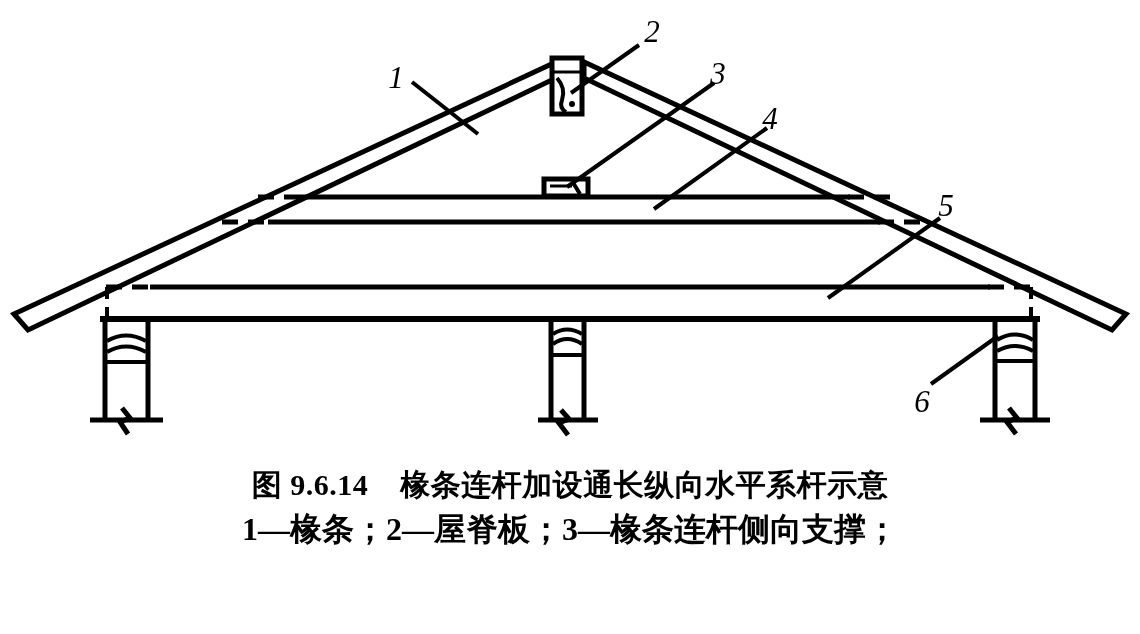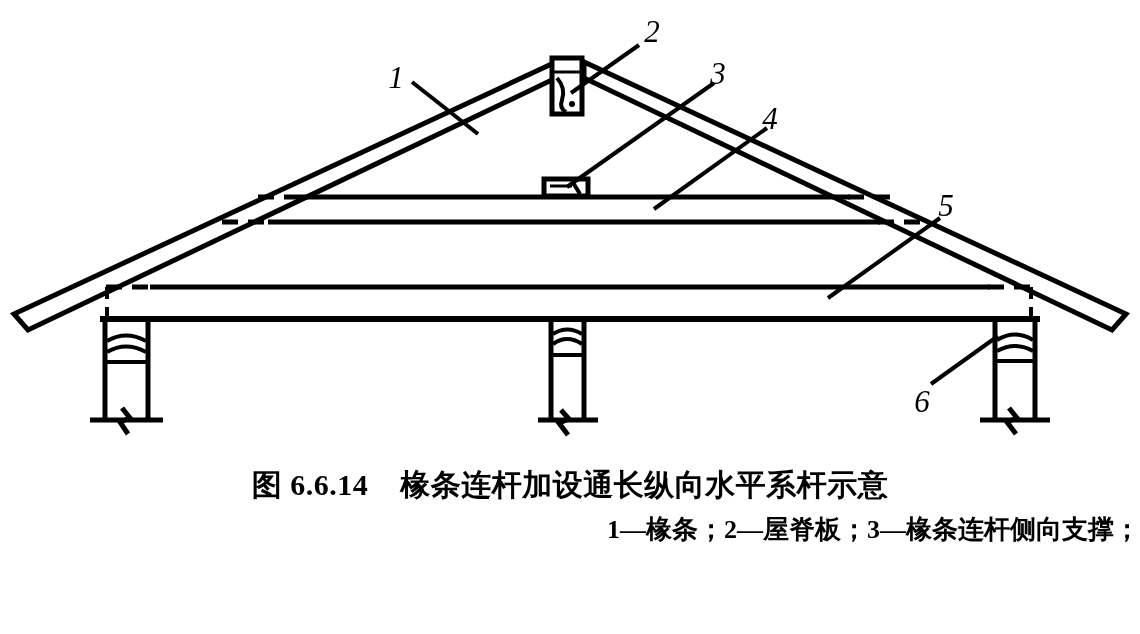--- a/index.html
+++ b/index.html
@@ -36,25 +36,24 @@
     text-align: center;
   }
   .caption-title {
     font-size: 30px;
     font-weight: 700;
     letter-spacing: 0.5px;
     line-height: 46px;
     white-space: pre;
   }
   .caption-legend {
-    font-size: 26px;
+    font-size: 32px;
     font-weight: 700;
     line-height: 43px;
     white-space: pre;
-    text-align: right;
   }
   svg text.callout {
     font-family: "Liberation Serif", "DejaVu Serif", serif;
     font-size: 31px;
     font-style: italic;
     fill: #000000;
   }
 </style>
 </head>
 <body>
@@ -150,17 +149,17 @@
     <text class="callout" x="396" y="88" text-anchor="middle">1</text>
     <text class="callout" x="652" y="42" text-anchor="middle">2</text>
     <text class="callout" x="718" y="84" text-anchor="middle">3</text>
     <text class="callout" x="770" y="129" text-anchor="middle">4</text>
     <text class="callout" x="946" y="216" text-anchor="middle">5</text>
     <text class="callout" x="922" y="412" text-anchor="middle">6</text>
 
   </svg>
 
   <div class="caption-block">
-    <div class="caption-title">图 6.6.14    椽条连杆加设通长纵向水平系杆示意</div>
+    <div class="caption-title">图 9.6.14    椽条连杆加设通长纵向水平系杆示意</div>
     <div class="caption-legend">1—椽条；2—屋脊板；3—椽条连杆侧向支撑；</div>
   </div>
 
 </div>
 
 </body></html>

